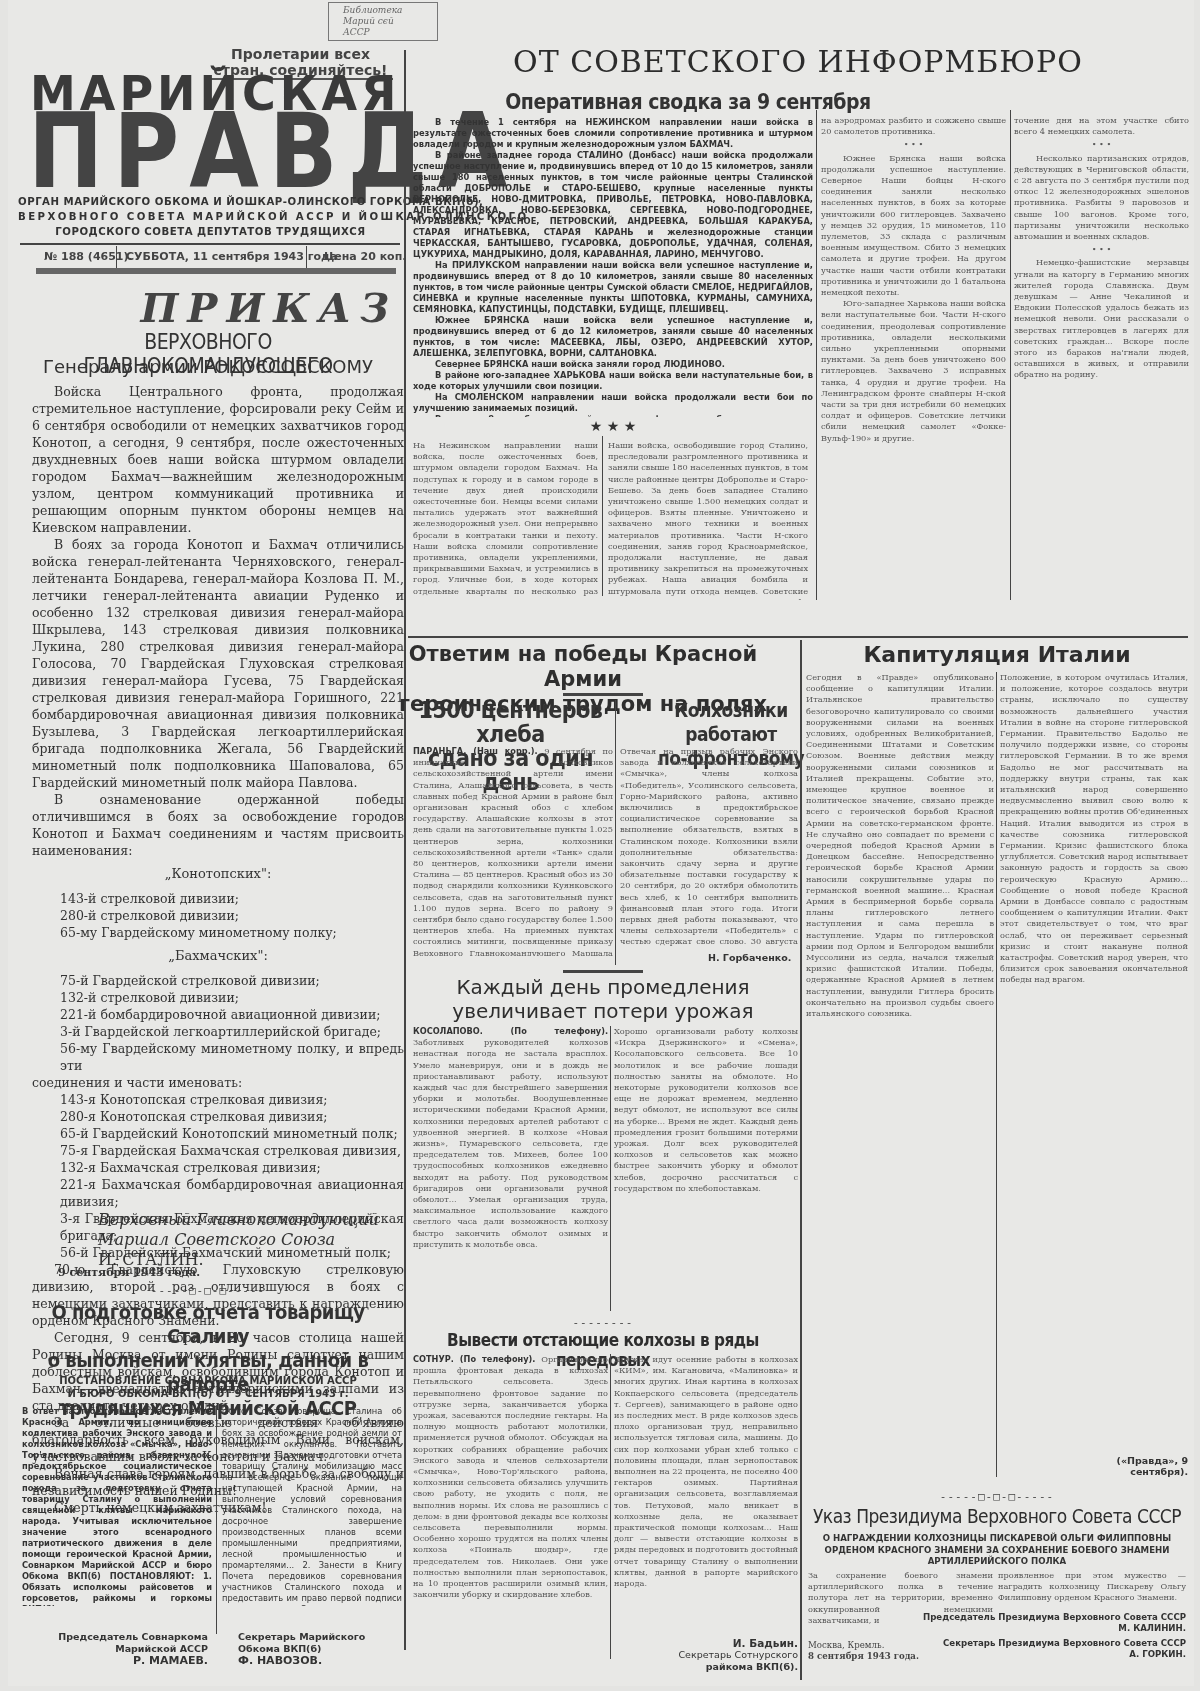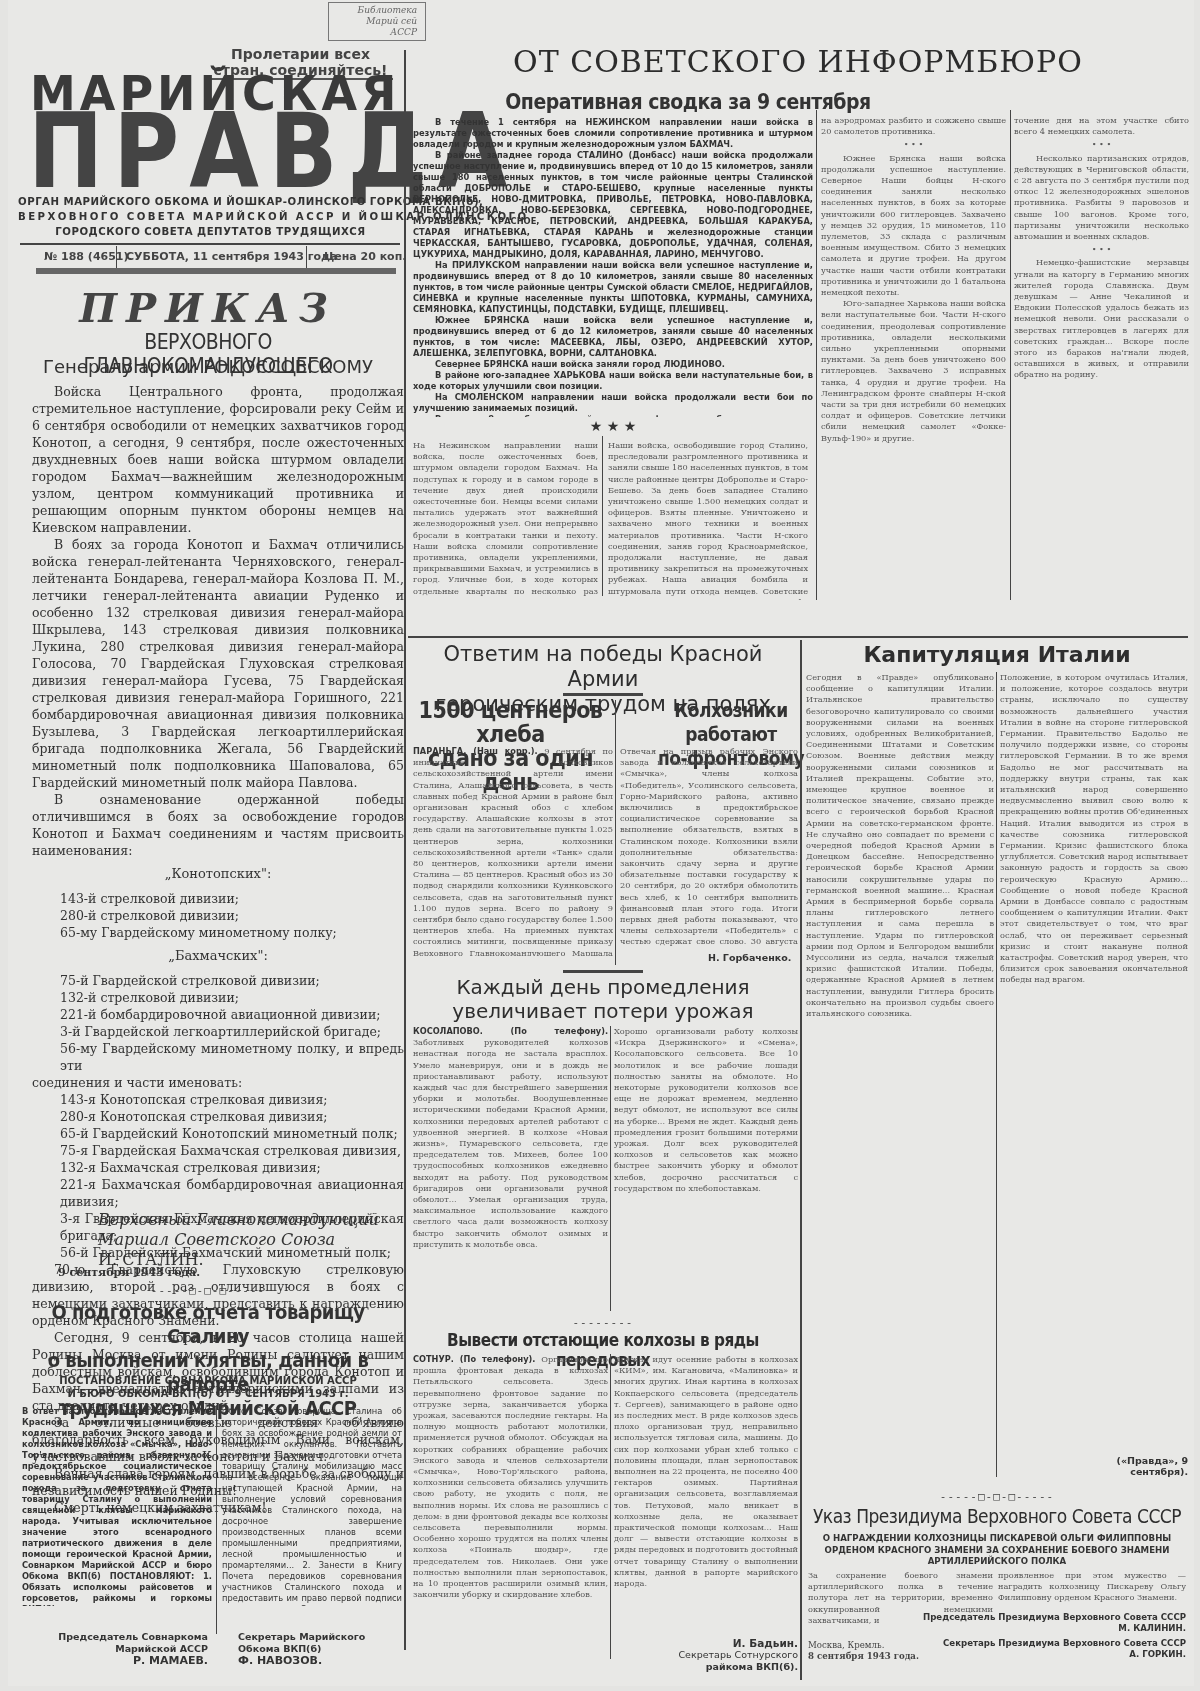--- a/index.html
+++ b/index.html
@@ -16,21 +16,21 @@
   .cond { font-family: "DejaVu Sans", sans-serif; font-stretch: condensed; letter-spacing: -0.5px; }
   .serif { font-family: "DejaVu Serif", serif; }
   .center { text-align: center; }
   .vline { position: absolute; width: 2px; background: #444; }
   .hline { position: absolute; height: 2px; background: #444; }
   .body-text { font-family: "DejaVu Serif", serif; font-size: 12.5px; line-height: 17px; text-align: justify; color: #333; }
   .small-text { font-family: "DejaVu Serif", serif; font-size: 8.2px; line-height: 11.2px; text-align: justify; color: #555; }
   .tiny-bold { font-family: "DejaVu Sans", sans-serif; font-size: 8.3px; line-height: 11px; font-weight: bold; text-align: justify; color: #333; }
   .ind { text-indent: 22px; }
   p { margin: 0; }
-  .stamp { border: 1.5px solid #777; color: #666; font-size: 9px; font-style: italic; padding: 2px 8px; text-align: right; }
+  .stamp { border: 1.5px solid #777; color: #666; font-size: 9px; font-style: italic; padding: 2px 14px; }
   .masthead-1 { font-family: "DejaVu Sans", sans-serif; font-weight: bold; font-size: 46px; letter-spacing: 4px; color: #3a3a3a; transform: scaleY(1.05); }
   .masthead-2 { font-family: "DejaVu Sans", sans-serif; font-weight: bold; font-size: 90px; letter-spacing: 10px; color: #444; transform: scaleY(1.15); }
   .org-line { font-family: "DejaVu Sans", sans-serif; font-weight: bold; font-size: 11px; letter-spacing: 0.5px; color: #333; }
   .divider-orn { font-family: "DejaVu Sans Mono", monospace; font-size: 11px; color: #444; letter-spacing: 1px; }
   .list-item { padding-left: 28px; }
   .section-head-c { text-align: center; font-family: "DejaVu Serif", serif; font-size: 13px; color: #333; }
 </style>
 </head>
 <body>
 
@@ -51,21 +51,21 @@
   <div class="abs org-line center" style="left:10px; top:226px; width:385px; font-size:10.2px;">ГОРОДСКОГО СОВЕТА ДЕПУТАТОВ ТРУДЯЩИХСЯ</div>
 
   <div class="hline" style="left:12px; top:243px; width:380px; height:1.5px;"></div>
   <div class="abs sans" style="left:36px; top:250px; font-size:11px; font-weight:bold; color:#444;">№ 188 (4651).</div>
   <div class="vline" style="left:108px; top:246px; height:22px; width:1px;"></div>
   <div class="abs sans" style="left:118px; top:250px; font-size:11px; font-weight:bold; color:#444;">СУББОТА, 11 сентября 1943 года</div>
   <div class="vline" style="left:298px; top:246px; height:22px; width:1px;"></div>
   <div class="abs sans" style="left:316px; top:250px; font-size:11px; font-weight:bold; color:#444;">Цена 20 коп.</div>
   <div class="hline" style="left:28px; top:268px; width:360px; height:6px; background:#666;"></div>
 
-  <div class="abs serif center" style="left:10px; top:284px; width:380px; font-size:40px; font-style:italic; font-weight:bold; letter-spacing:9px; color:#444;">ПРИКАЗ</div>
+  <div class="abs serif center" style="left:10px; top:284px; width:380px; font-size:40px; font-style:italic; font-weight:bold; letter-spacing:9px; color:#444;text-align:right;">ПРИКАЗ</div>
   <div class="abs cond center" style="left:10px; top:330px; width:380px; font-size:21px; color:#333;">ВЕРХОВНОГО ГЛАВНОКОМАНДУЮЩЕГО</div>
   <div class="abs sans center" style="left:10px; top:356px; width:380px; font-size:18px; color:#333;">Генералу армии РОКОССОВСКОМУ</div>
 
   <div class="abs body-text" style="left:24px; top:383px; width:372px;">
     <p class="ind">Войска Центрального фронта, продолжая стремительное наступление, форсировали реку Сейм и 6 сентября освободили от немецких захватчиков город Конотоп, а сегодня, 9 сентября, после ожесточенных двухдневных боев наши войска штурмом овладели городом Бахмач—важнейшим железнодорожным узлом, центром коммуникаций противника и решающим опорным пунктом обороны немцев на Киевском направлении.</p>
     <p class="ind">В боях за города Конотоп и Бахмач отличились войска генерал-лейтенанта Черняховского, генерал-лейтенанта Бондарева, генерал-майора Козлова П. М., летчики генерал-лейтенанта авиации Руденко и особенно 132 стрелковая дивизия генерал-майора Шкрылева, 143 стрелковая дивизия полковника Лукина, 280 стрелковая дивизия генерал-майора Голосова, 70 Гвардейская Глуховская стрелковая дивизия генерал-майора Гусева, 75 Гвардейская стрелковая дивизия генерал-майора Горишного, 221 бомбардировочная авиационная дивизия полковника Бузылева, 3 Гвардейская легкоартиллерийская бригада подполковника Жегала, 56 Гвардейский минометный полк подполковника Шаповалова, 65 Гвардейский минометный полк майора Павлова.</p>
     <p class="ind">В ознаменование одержанной победы отличившимся в боях за освобождение городов Конотоп и Бахмач соединениям и частям присвоить наименования:</p>
     <div class="section-head-c" style="margin:6px 0 8px;">„Конотопских":</div>
     <div class="list-item">143-й стрелковой дивизии;</div>
     <div class="list-item">280-й стрелковой дивизии;</div>
@@ -155,21 +155,21 @@
   <div class="abs small-text" style="left:1006px; top:115px; width:175px; height:485px; overflow:hidden;">
     <p>точение дня на этом участке сбито всего 4 немецких самолета.</p>
     <p class="center" style="margin:2px 0;">• • •</p>
     <p class="ind">Несколько партизанских отрядов, действующих в Черниговской области, с 28 августа по 3 сентября пустили под откос 12 железнодорожных эшелонов противника. Разбиты 9 паровозов и свыше 100 вагонов. Кроме того, партизаны уничтожили несколько автомашин и военных складов.</p>
     <p class="center" style="margin:2px 0;">• • •</p>
     <p class="ind">Немецко-фашистские мерзавцы угнали на каторгу в Германию многих жителей города Славянска. Двум девушкам — Анне Чекалиной и Евдокии Полесской удалось бежать из немецкой неволи. Они рассказали о зверствах гитлеровцев в лагерях для советских граждан... Вскоре после этого из бараков на'гнали людей, оставшихся в живых, и отправили обратно на родину.</p>
   </div>
 
   <div class="hline" style="left:400px; top:636px; width:780px; height:1.5px;"></div>
 
-  <div class="abs sans center" style="left:400px; top:642px; width:390px; font-size:21px; font-weight:normal; line-height:25px; color:#2e2e2e;">
+  <div class="abs sans center" style="left:380px; top:642px; width:390px; font-size:21px; font-weight:bold; line-height:25px; color:#2e2e2e;">
     <div>Ответим на победы Красной Армии</div>
     <div>героическим трудом на полях</div>
   </div>
   <div class="hline" style="left:555px; top:693px; width:80px; height:3px;"></div>
 
   <div class="abs cond center" style="left:400px; top:698px; width:205px; font-size:23px; font-weight:bold; line-height:24px; color:#333;">
     <div>1500 центнеров хлеба</div>
     <div>сдано за один день</div>
   </div>
   <div class="abs small-text" style="left:405px; top:746px; width:200px; height:210px; overflow:hidden;">

